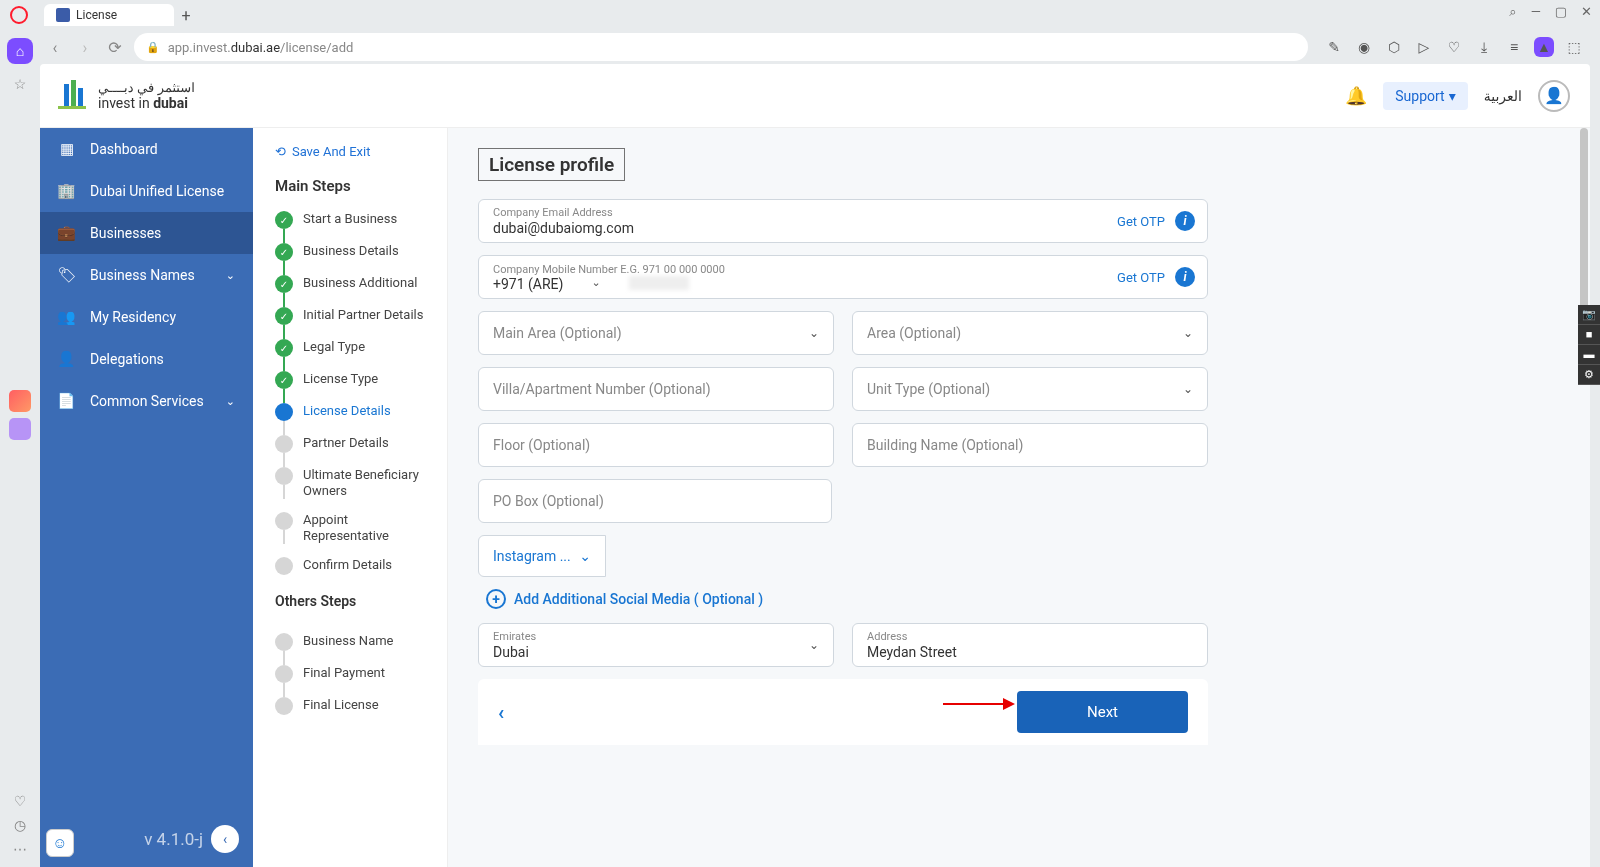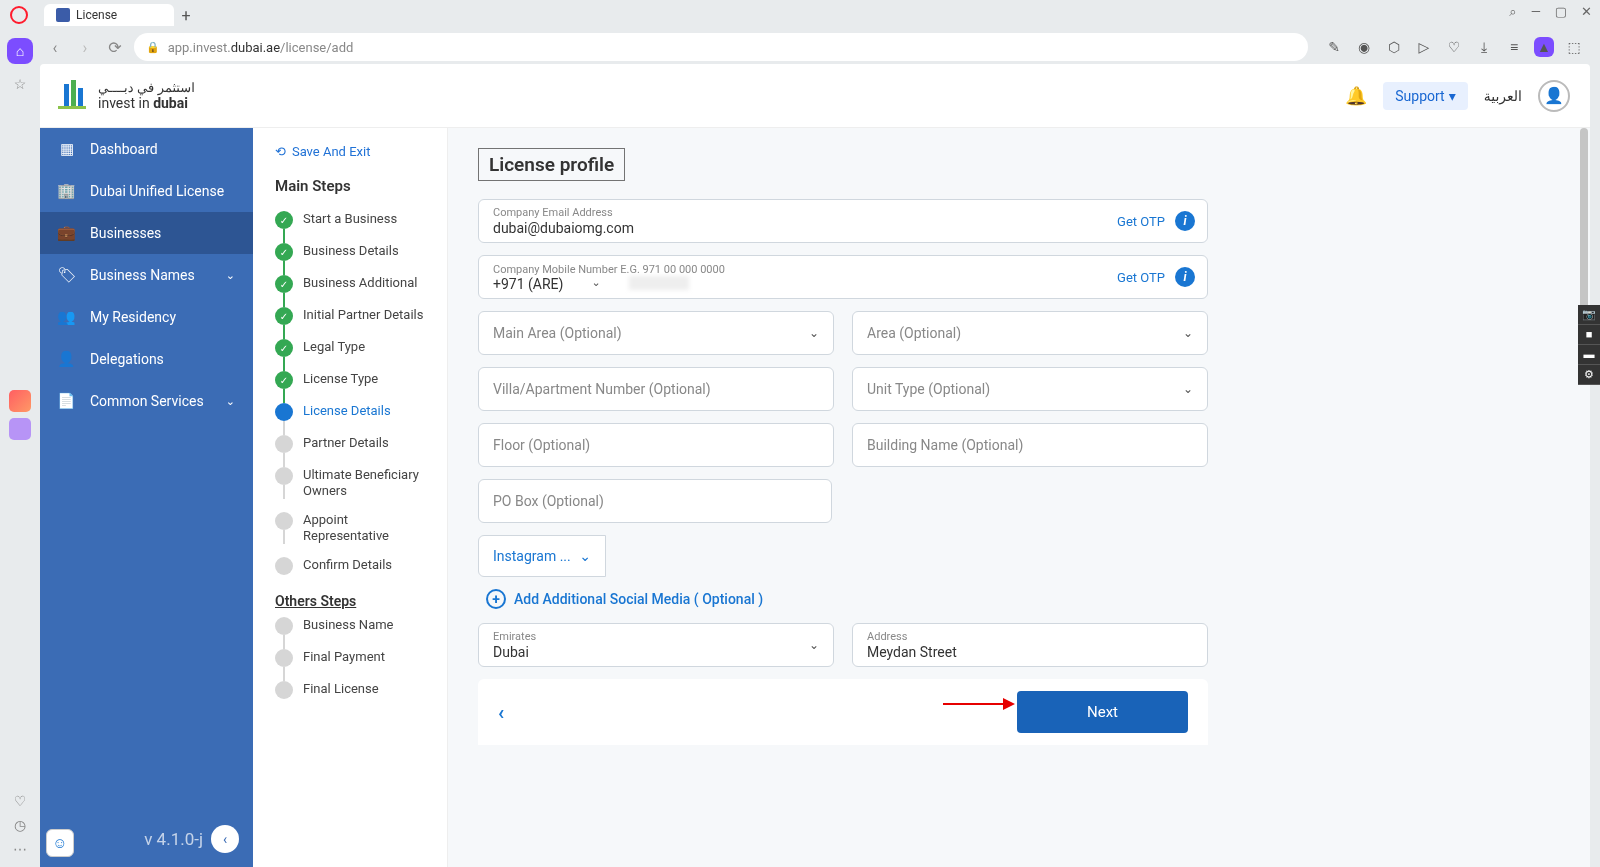--- a/index.html
+++ b/index.html
@@ -67,21 +67,21 @@
     .steps-heading { font-size: 15px; font-weight: 600; color: #333; margin-bottom: 16px;}
     .step { display: flex; align-items: flex-start; gap: 10px; margin-bottom: 14px; position: relative;}
     .step-circle { width: 18px; height: 18px; border-radius: 50%; flex-shrink: 0; display: flex; align-items: center; justify-content: center; font-size: 10px;}
     .step-circle.done { background: #34a853; color: #fff;}
     .step-circle.active { background: #1976d2;}
     .step-circle.pending { background: #d6d6d6;}
     .step-label { font-size: 13px; color: #444; line-height: 1.2;}
     .step.active .step-label { color: #1976d2;}
     .step-line { position: absolute; left: 8px; top: 18px; width: 2px; height: 14px; background: #34a853;}
     .step-line.grey { background: #d6d6d6;}
-    .others-heading { font-size: 14px; font-weight: 600; color: #333; margin: 18px 0 8px; text-decoration: underline;}
+    .others-heading { font-size: 14px; font-weight: 600; color: #333; margin: 18px 0 24px;}
     
     
     .form-area { flex: 1; background: #f6f8fa; overflow-y: auto; padding: 20px 6px 0 30px; position: relative;}
     .page-title-box { display: inline-block; border: 1px solid #737373; padding: 4px 10px; margin-bottom: 18px;}
     .page-title { font-size: 19px; font-weight: 600; color: #333;}
     
     .form-row { display: flex; gap: 18px; margin-bottom: 12px;}
     .field { flex: 1; background: #fff; border: 1px solid #d0d7de; border-radius: 6px; padding: 8px 14px; position: relative; min-height: 44px; display: flex; align-items: center;}
     .field.tall { flex-direction: column; align-items: stretch; justify-content: center; padding: 6px 14px;}
     .field-label { font-size: 11px; color: #888;}

